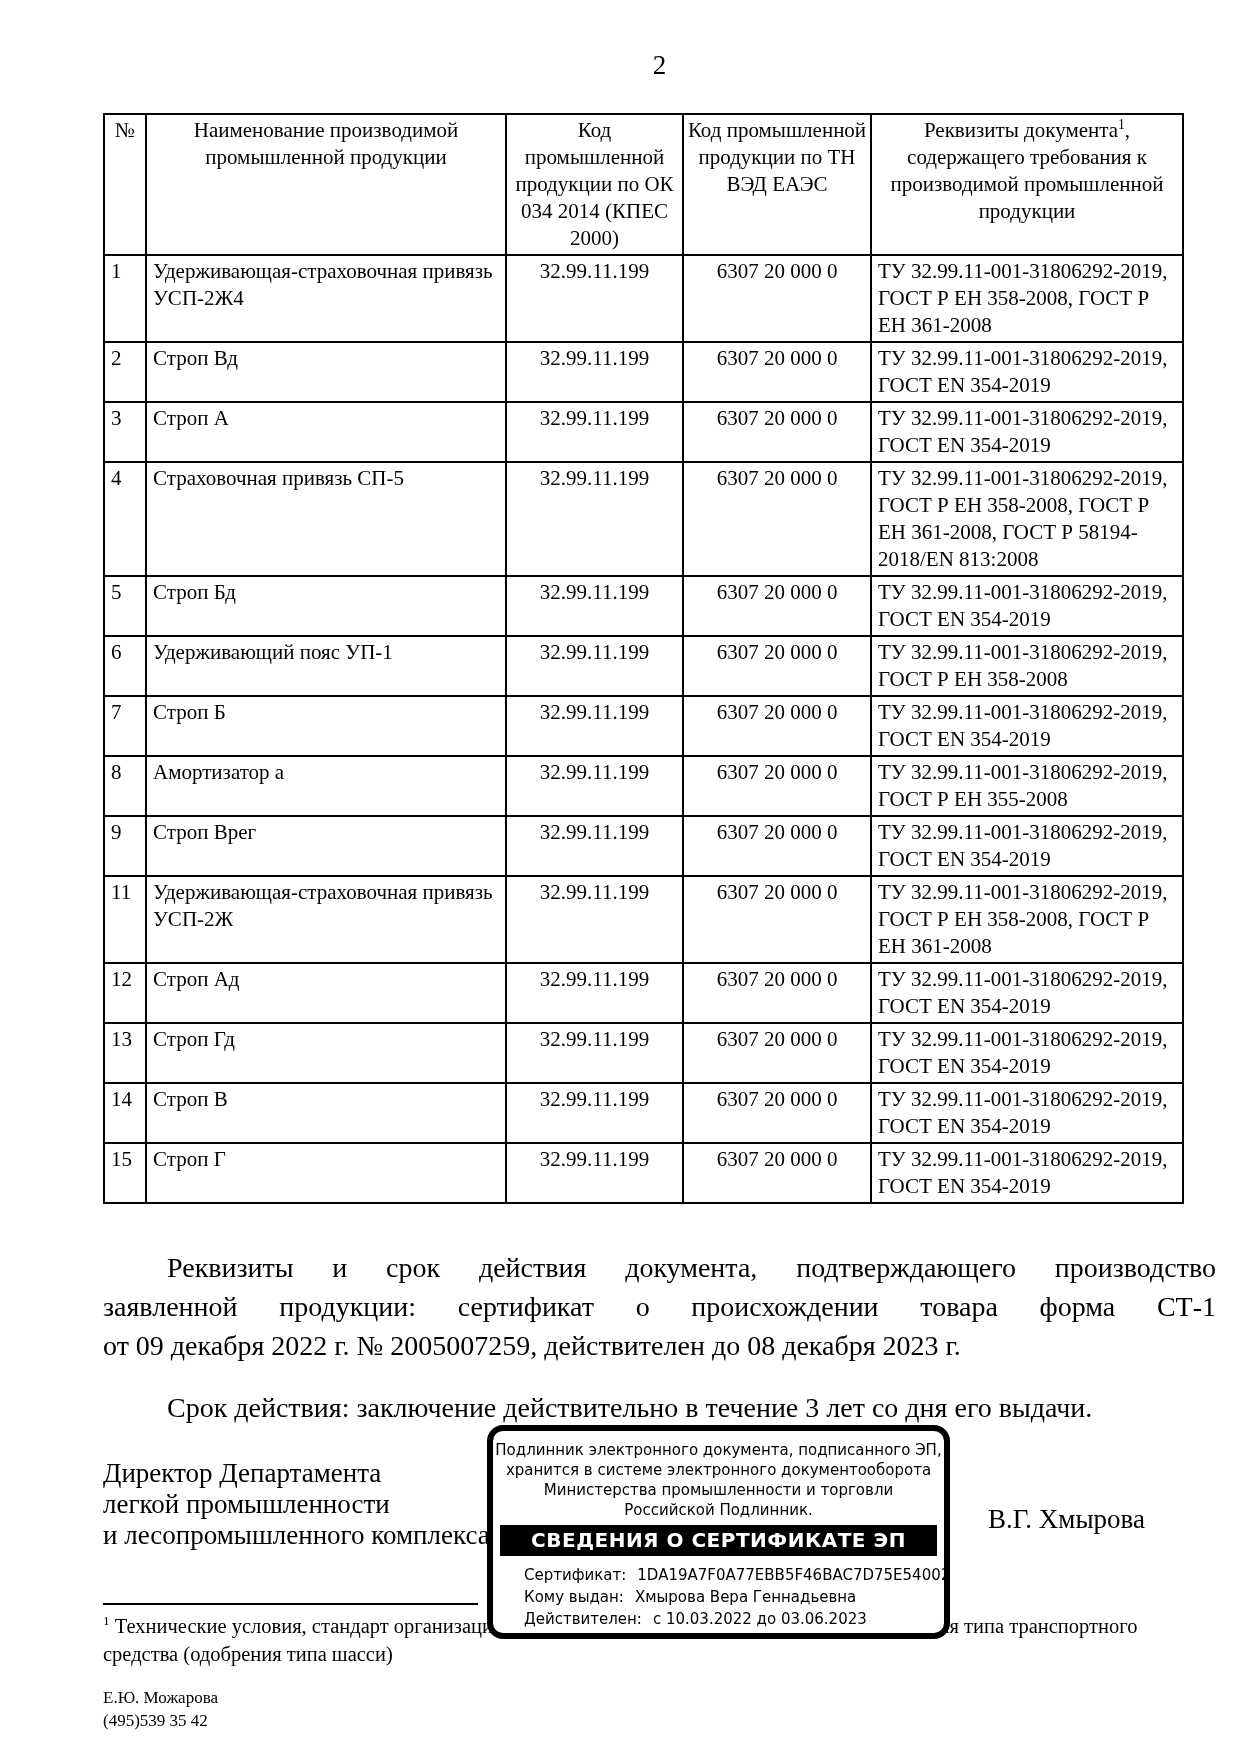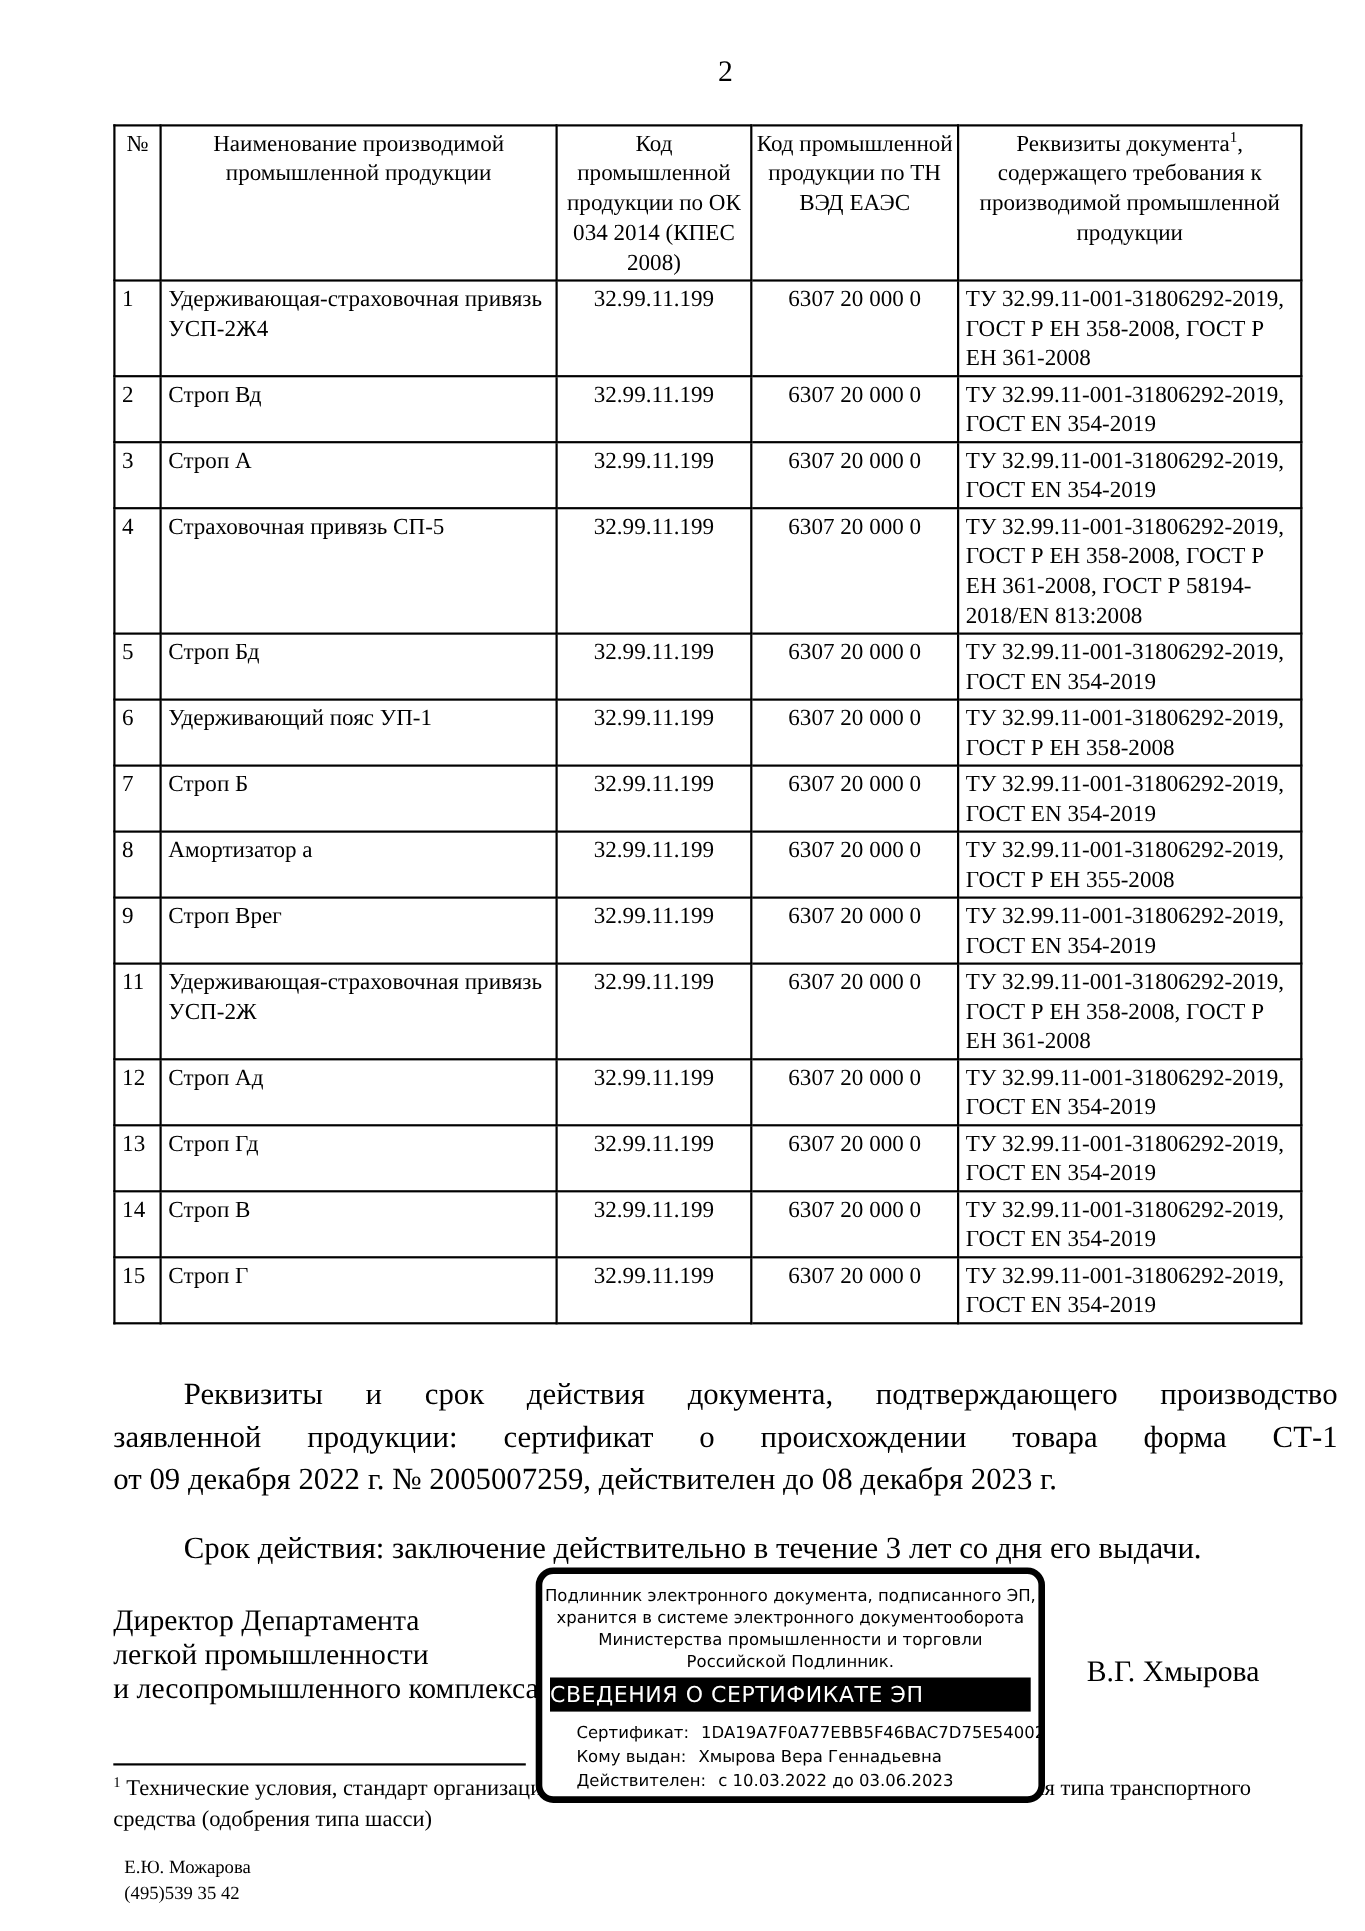--- a/index.html
+++ b/index.html
@@ -60,63 +60,63 @@
     z-index:5;
     font-family:"DejaVu Sans", sans-serif;
   }
   .stamp-head {
     margin-top:9px;
     font-size:15px; line-height:20px; text-align:center;
   }
   .stamp-band {
     margin:5px 7px 0 7px; height:31px;
     background:#000; color:#fff;
-    font-size:20px; font-weight:normal;
-    text-align:left; line-height:31px;
+    font-size:20px; font-weight:bold;
+    text-align:center; line-height:31px;
     letter-spacing:0.5px;
   }
   .stamp-details {
     margin:8px 0 12px 31px;
     font-size:15px; line-height:22px;
   }
   .stamp-details .lbl { margin-right:11px; }
 
   
   .footnote-sep {
     position:absolute; left:103px; top:1603px;
     width:375px; border-top:2px solid #000;
   }
   .footnote {
     position:absolute; left:103px; top:1612px; width:1113px;
     font-size:20.5px; line-height:28px;
     z-index:1;
   }
   .contact {
     position:absolute; left:103px; top:1686px;
-    font-size:17px; line-height:23px;margin-left:10px;
+    font-size:17px; line-height:23px;
   }
 </style>
 </head>
 <body>
 
 <div class="page-number">2</div>
 
 <table class="products">
   <colgroup>
     <col style="width:42px">
     <col style="width:360px">
     <col style="width:177px">
     <col style="width:188px">
     <col style="width:312px">
   </colgroup>
   <thead>
     <tr>
       <th>№</th>
       <th>Наименование производимой промышленной продукции</th>
-      <th>Код промышленной продукции по ОК 034 2014 (КПЕС 2008)</th>
+      <th>Код промышленной продукции по ОК 034 2014 (КПЕС 2000)</th>
       <th>Код промышленной продукции по ТН ВЭД ЕАЭС</th>
       <th><span>Реквизиты документа</span><sup>1</sup><span>, содержащего требования к производимой промышленной продукции</span></th>
     </tr>
   </thead>
   <tbody id="products-tbody">
       <tr>
         <td class="c-num">1</td>
         <td class="c-name">Удерживающая-страховочная привязь УСП-2Ж4</td>
         <td class="c-code">32.99.11.199</td>
         <td class="c-code">6307 20 000 0</td>

